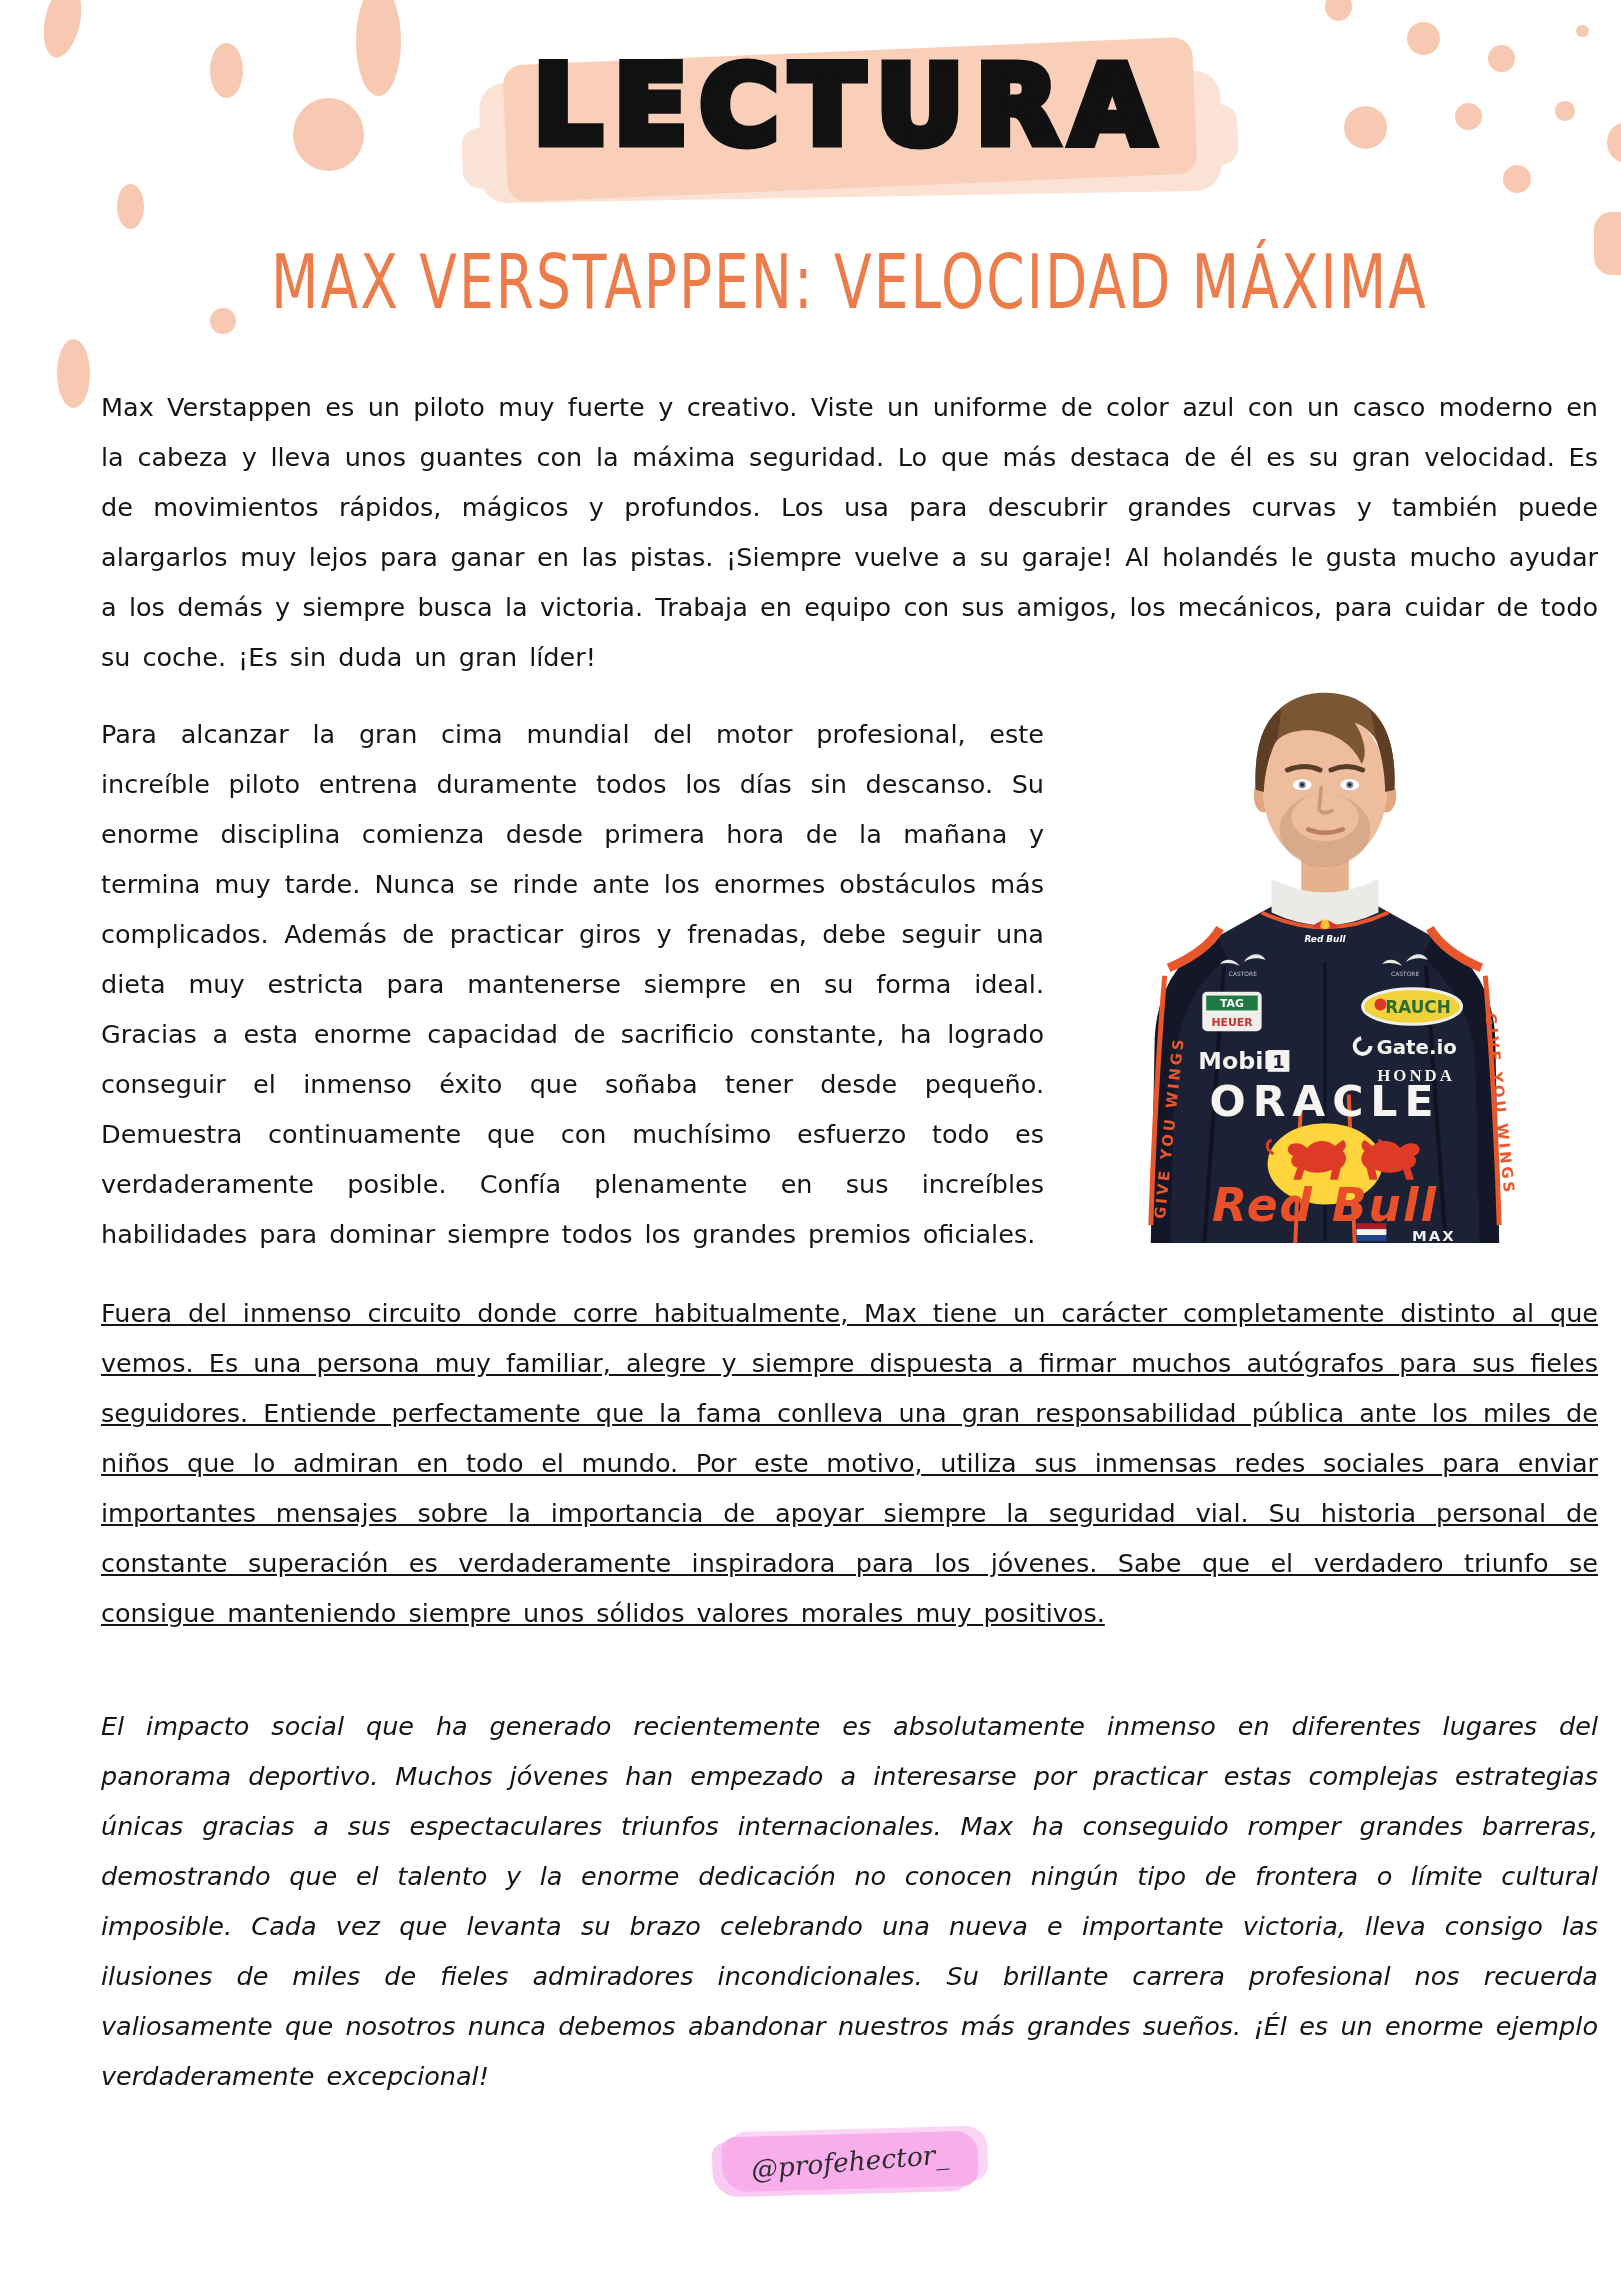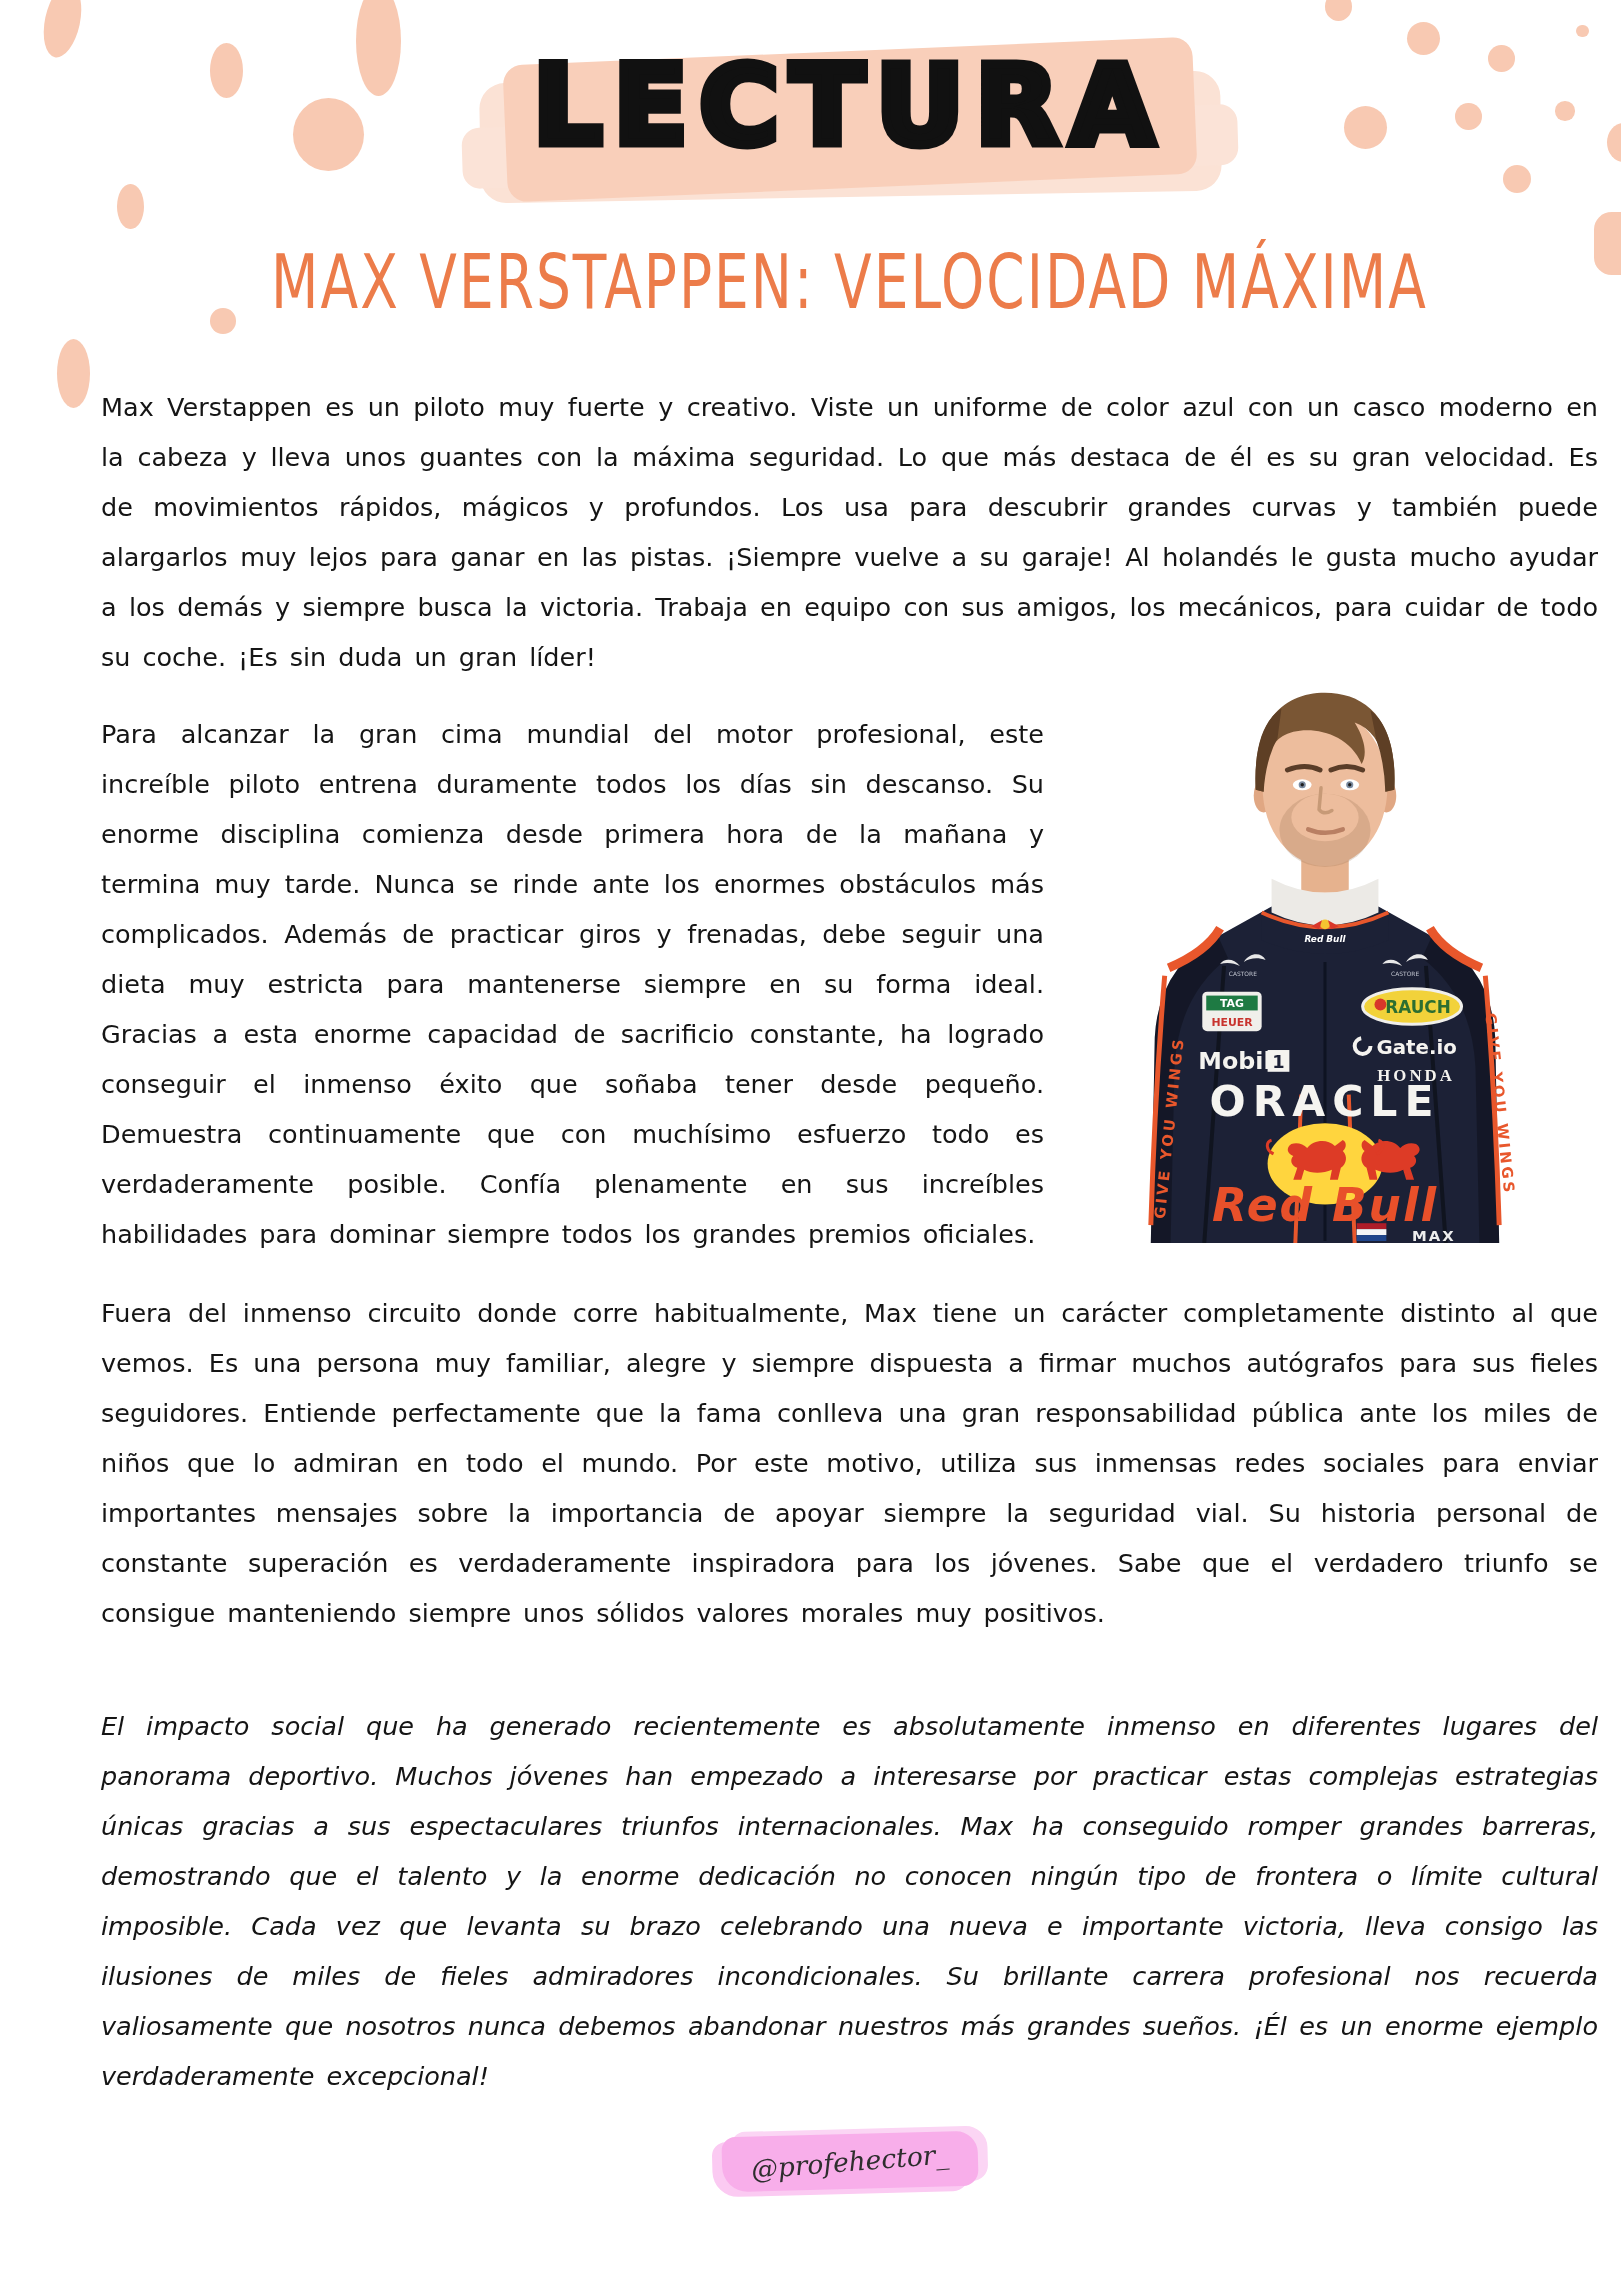--- a/index.html
+++ b/index.html
@@ -24,21 +24,21 @@
             font-size:55px;font-weight:400;letter-spacing:2px;
             transform:scaleY(1.35);transform-origin:center top;}
   
   .main{margin:0 62px;}
   .para{margin:0;font-size:25.5px;line-height:50px;text-align:justify;
         word-spacing:3.9px;color:#151515;}
   .p1{margin-top:33px;}
   .row{display:flex;gap:63px;margin-top:23.5px;align-items:center;}
   .row .para{flex:1 1 auto;}
   .photo{flex:0 0 436px;width:436px;margin:-37px 55px 0 0;}
-  .p3{margin-top:25.5px;}
+  .p3{margin-top:25.5px;text-decoration:underline;}
   .p4{margin-top:63px;font-style:italic;}
   
   .footer{margin-top:33px;display:flex;justify-content:center;}
   .pink-blob{position:relative;transform:rotate(-1.5deg);padding:11.8px 29px;
              background:#F8AEEA;border-radius:13.7px 21.6px 15.7px 25.5px;
              box-shadow:-9.8px 4.9px 0 #FBCAF2, 9.8px -4.9px 0 #FBD5F4;}
   .handle{display:block;font-family:"DejaVu Serif",serif;font-style:italic;
           font-size:26.5px;color:#2e2e2e;transform:rotate(-3deg);}
 </style>
 </head>

